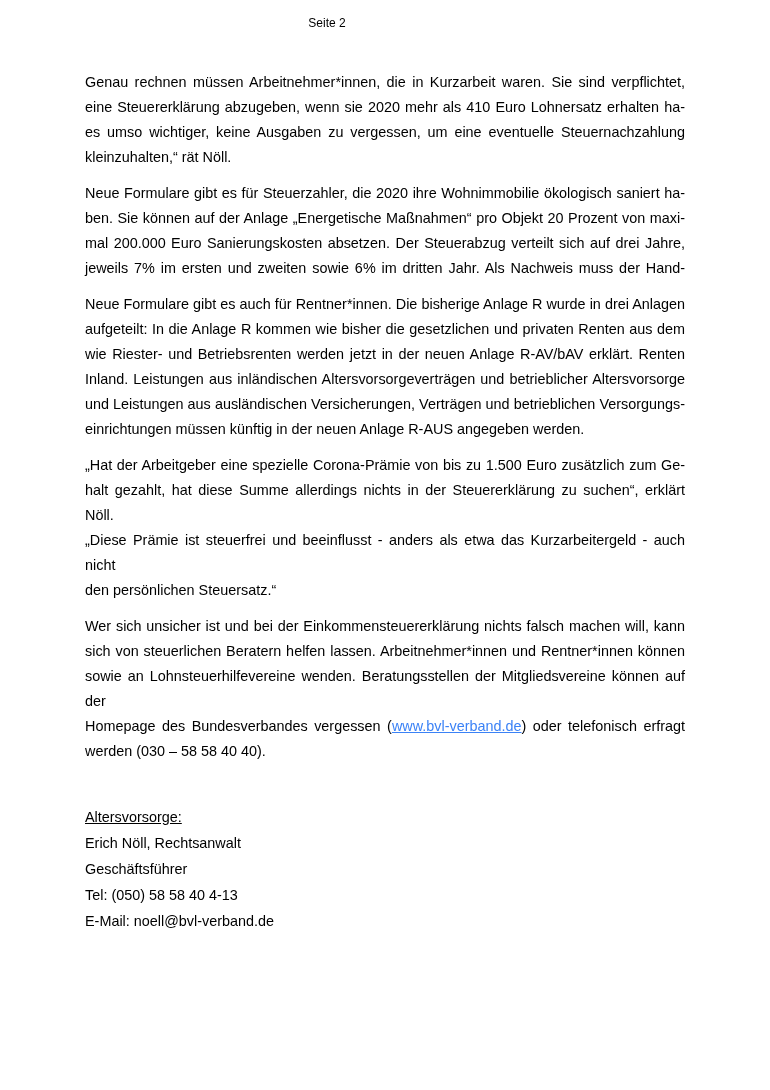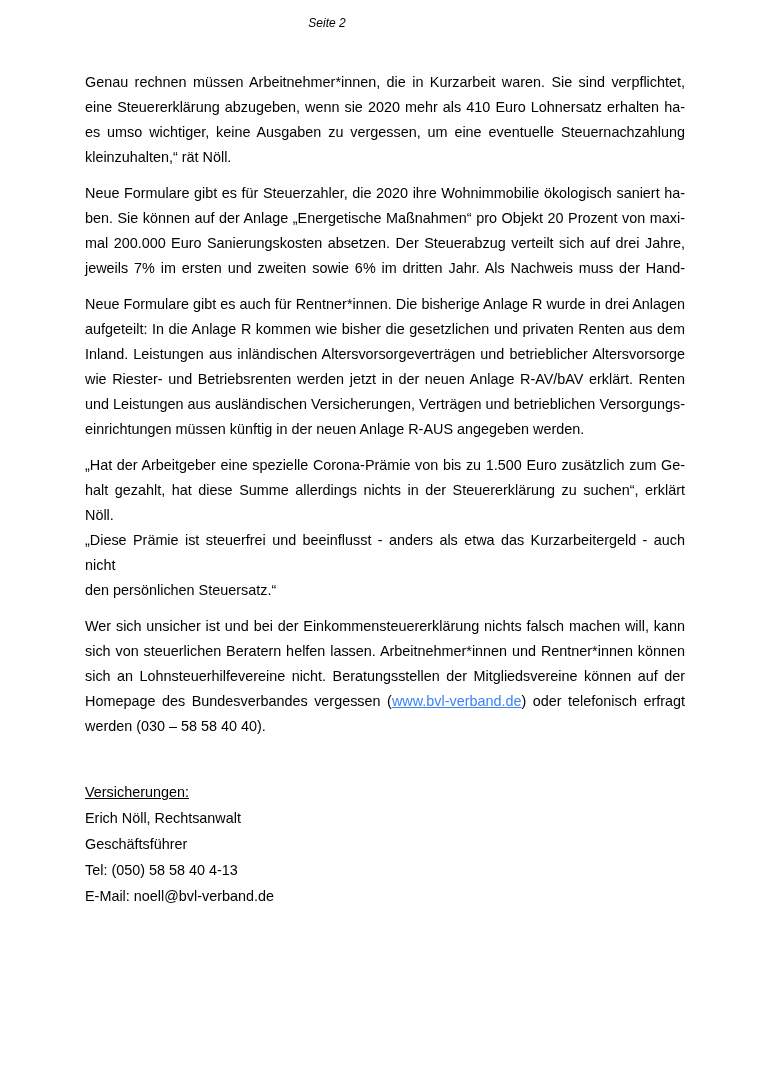--- a/index.html
+++ b/index.html
@@ -13,21 +13,20 @@
     overflow: hidden;
   }
   .page-header {
     position: absolute;
     top: 16px;
     left: 0;
     width: 654px;
     text-align: center;
     font-size: 12px;
     line-height: 15px;
-    font-style: italic;
   }
   .doc-body {
     position: absolute;
     left: 85px;
     top: 70px;
     width: 600px;
     font-size: 14.4px;
   }
   .para { margin: 0 0 11px 0; }
   .jline {
@@ -69,43 +68,43 @@
     <div class="para">
       <div class="jline">Neue Formulare gibt es für Steuerzahler, die 2020 ihre Wohnimmobilie ökologisch saniert ha-</div>
       <div class="jline">ben. Sie können auf der Anlage „Energetische Maßnahmen“ pro Objekt 20 Prozent von maxi-</div>
       <div class="jline">mal 200.000 Euro Sanierungskosten absetzen. Der Steuerabzug verteilt sich auf drei Jahre,</div>
       <div class="jline">jeweils 7% im ersten und zweiten sowie 6% im dritten Jahr. Als Nachweis muss der Hand-</div>
     </div>
 
     <div class="para">
       <div class="jline">Neue Formulare gibt es auch für Rentner*innen. Die bisherige Anlage R wurde in drei Anlagen</div>
       <div class="jline">aufgeteilt: In die Anlage R kommen wie bisher die gesetzlichen und privaten Renten aus dem</div>
+      <div class="jline">wie Riester- und Betriebsrenten werden jetzt in der neuen Anlage R-AV/bAV erklärt. Renten</div>
       <div class="jline">Inland. Leistungen aus inländischen Altersvorsorgeverträgen und betrieblicher Altersvorsorge</div>
-      <div class="jline">wie Riester- und Betriebsrenten werden jetzt in der neuen Anlage R-AV/bAV erklärt. Renten</div>
       <div class="jline">und Leistungen aus ausländischen Versicherungen, Verträgen und betrieblichen Versorgungs-</div>
       <div class="lline">einrichtungen müssen künftig in der neuen Anlage R-AUS angegeben werden.</div>
     </div>
 
     <div class="para">
       <div class="jline">„Hat der Arbeitgeber eine spezielle Corona-Prämie von bis zu 1.500 Euro zusätzlich zum Ge-</div>
       <div class="jline">halt gezahlt, hat diese Summe allerdings nichts in der Steuererklärung zu suchen“, erklärt Nöll.</div>
       <div class="jline">„Diese Prämie ist steuerfrei und beeinflusst - anders als etwa das Kurzarbeitergeld - auch nicht</div>
       <div class="lline">den persönlichen Steuersatz.“</div>
     </div>
 
     <div class="para">
       <div class="jline">Wer sich unsicher ist und bei der Einkommensteuererklärung nichts falsch machen will, kann</div>
       <div class="jline">sich von steuerlichen Beratern helfen lassen. Arbeitnehmer*innen und Rentner*innen können</div>
-      <div class="jline">sich an Lohnsteuerhilfevereine nicht. Beratungsstellen der Mitgliedsvereine können auf der</div>
+      <div class="jline">sowie an Lohnsteuerhilfevereine wenden. Beratungsstellen der Mitgliedsvereine können auf der</div>
       <div class="jline"><span>Homepage des Bundesverbandes vergessen (</span><a class="weblink" href="#">www.bvl-verband.de</a><span>) oder telefonisch erfragt</span></div>
       <div class="lline">werden (030 – 58 58 40 40).</div>
     </div>
 
     <div class="contact">
-      <div class="cline"><span class="contact-heading">Versicherungen:</span></div>
+      <div class="cline"><span class="contact-heading">Altersvorsorge:</span></div>
       <div class="cline">Erich Nöll, Rechtsanwalt</div>
       <div class="cline">Geschäftsführer</div>
       <div class="cline">Tel: (050) 58 58 40 4-13</div>
       <div class="cline">E-Mail: noell@bvl-verband.de</div>
     </div>
 
   </div>
 </div>
 
 </body></html>

